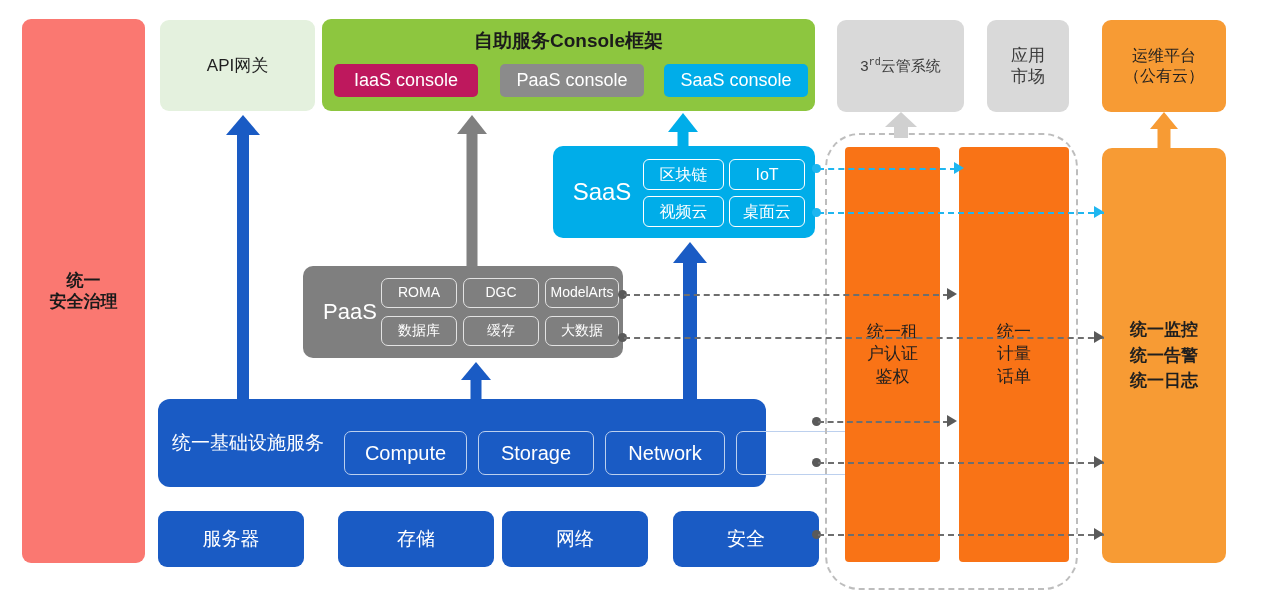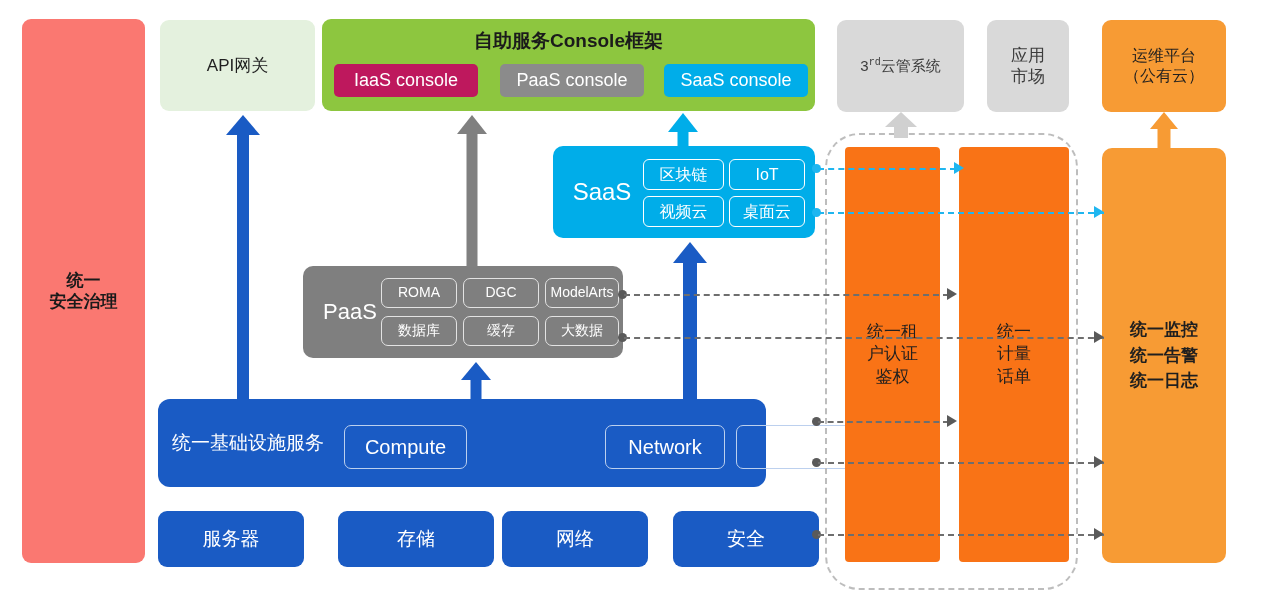--- a/index.html
+++ b/index.html
@@ -109,21 +109,21 @@
   
   #infra-bar{
     left:158px;top:399px;width:608px;height:88px;
     background:#1a5bc4;border-radius:12px;display:block;
   }
   #infra-bar .blk-label{
     position:absolute;left:14px;top:0;height:88px;
     display:flex;align-items:center;color:#ffffff;font-size:19px;
   }
   .infra-chip{
-    position:absolute;top:26px;height:42px;border-radius:7px;
+    position:absolute;top:32px;height:42px;border-radius:7px;
     border:1.8px solid #bcd0ee;color:#ffffff;font-size:20px;
     display:flex;align-items:center;justify-content:center;
   }
   #infra-c0{left:186px;width:121px;}
   #infra-c1{left:320px;width:114px;}
   #infra-c2{left:447px;width:118px;}
   #infra-c3{left:578px;width:118px;text-align:center;}
 
   
   .hw-box{
@@ -281,20 +281,23 @@
     <div class="paas-chip" id="paas-c5">
         <span>大数据</span>
       </div>
   </div>
 
   <div class="box" id="infra-bar">
     <div class="blk-label">统一基础设施服务</div>
     <div class="infra-chip" id="infra-c0">
         <span>Compute</span>
       </div>
+    <div class="infra-chip" id="infra-c1">
+        <span>Storage</span>
+      </div>
     <div class="infra-chip" id="infra-c2">
         <span>Network</span>
       </div>
     <div class="infra-chip" id="infra-c3">
         <span>CCE</span>
       </div>
   </div>
 
   <div class="hw-box" id="hw0">
       <span>服务器</span>

